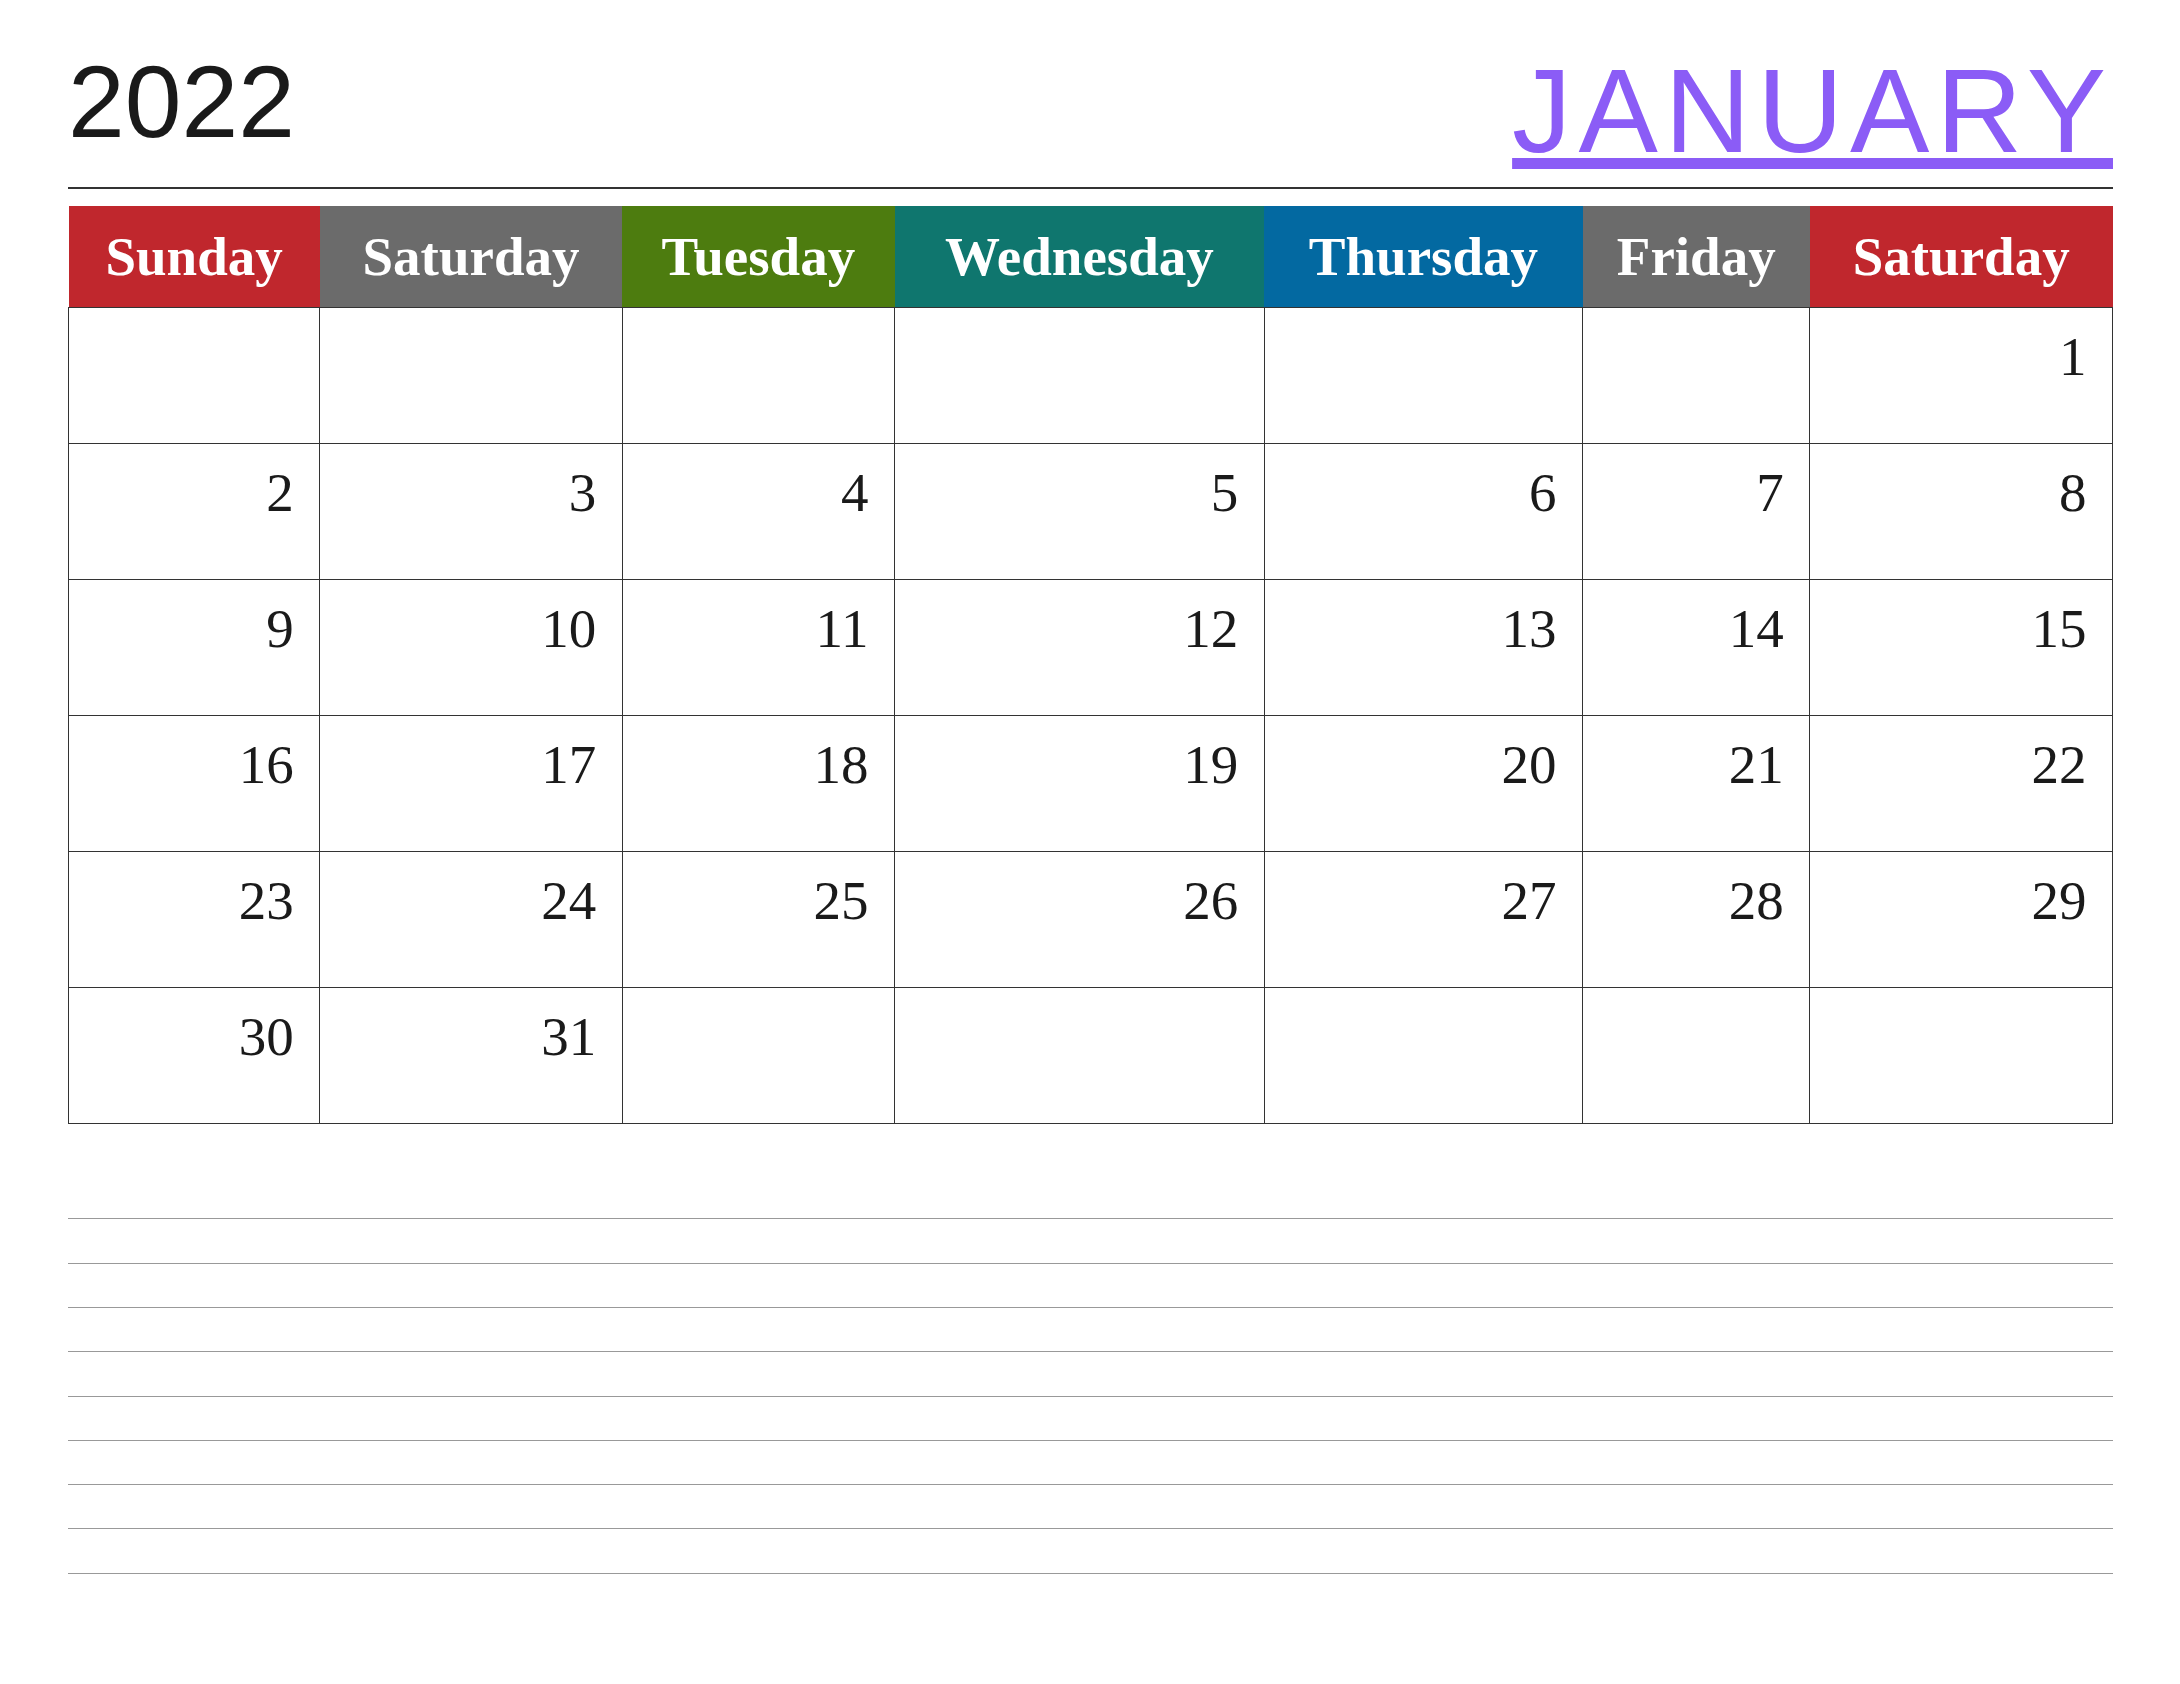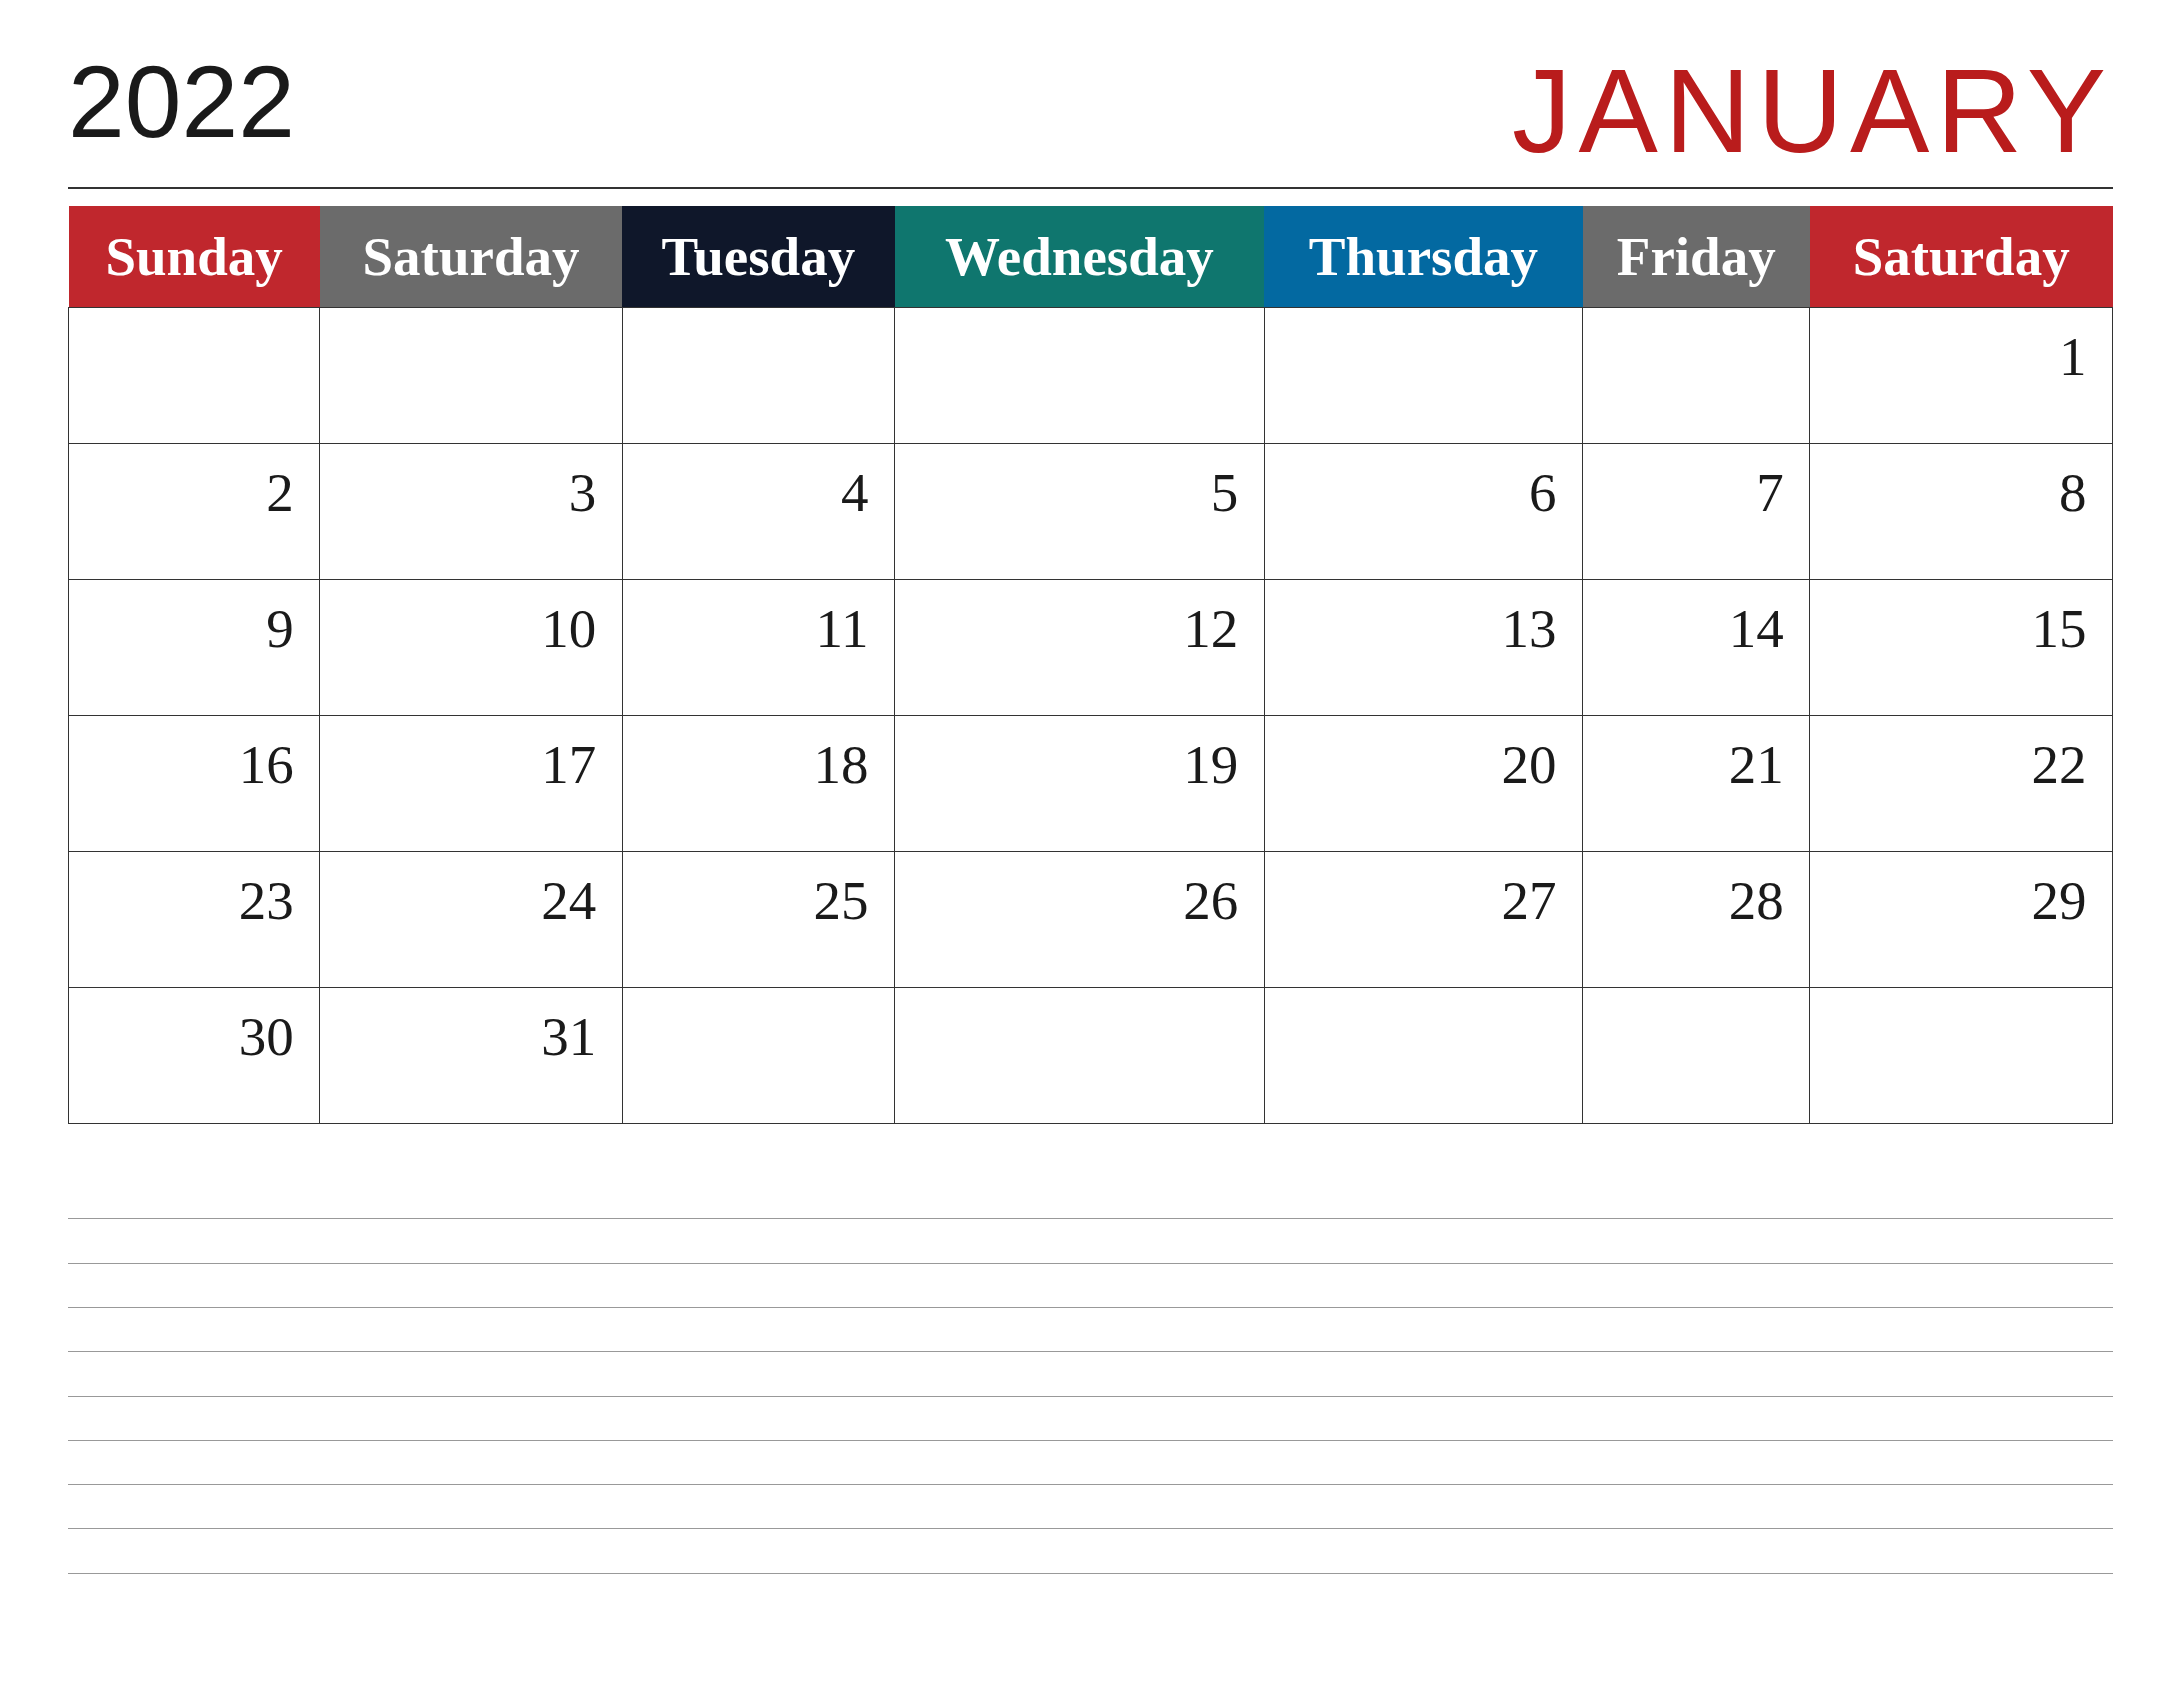--- a/index.html
+++ b/index.html
@@ -36,24 +36,25 @@
       font-size: 102px;
       font-weight: 400;
       color: #1a1a1a;
       font-family: 'Arial', sans-serif;
       line-height: 1;
     }
 
     .month-title {
       font-size: 119px;
       font-weight: 400;
-      color: #b91c1c;
+      color: #8b5cf6;
       font-family: 'Arial', sans-serif;
       letter-spacing: 6.8px;
       line-height: 1;
+      text-decoration: underline;
     }
 
     .header-divider {
       border: none;
       border-top: 2.6px solid #333333;
       margin-bottom: 17px;
     }
 
     .calendar-table {
       width: 100%;
@@ -71,21 +72,21 @@
 
     .th-sunday {
       background-color: #c0272d;
     }
 
     .th-monday {
       background-color: #6b6b6b;
     }
 
     .th-tuesday {
-      background-color: #0f172a;
+      background-color: #4d7c0f;
       margin-top: 45px;
     }
 
     .th-wednesday {
       background-color: #0f766e;
     }
 
     .th-thursday {
       background-color: #0369a1;
     }

